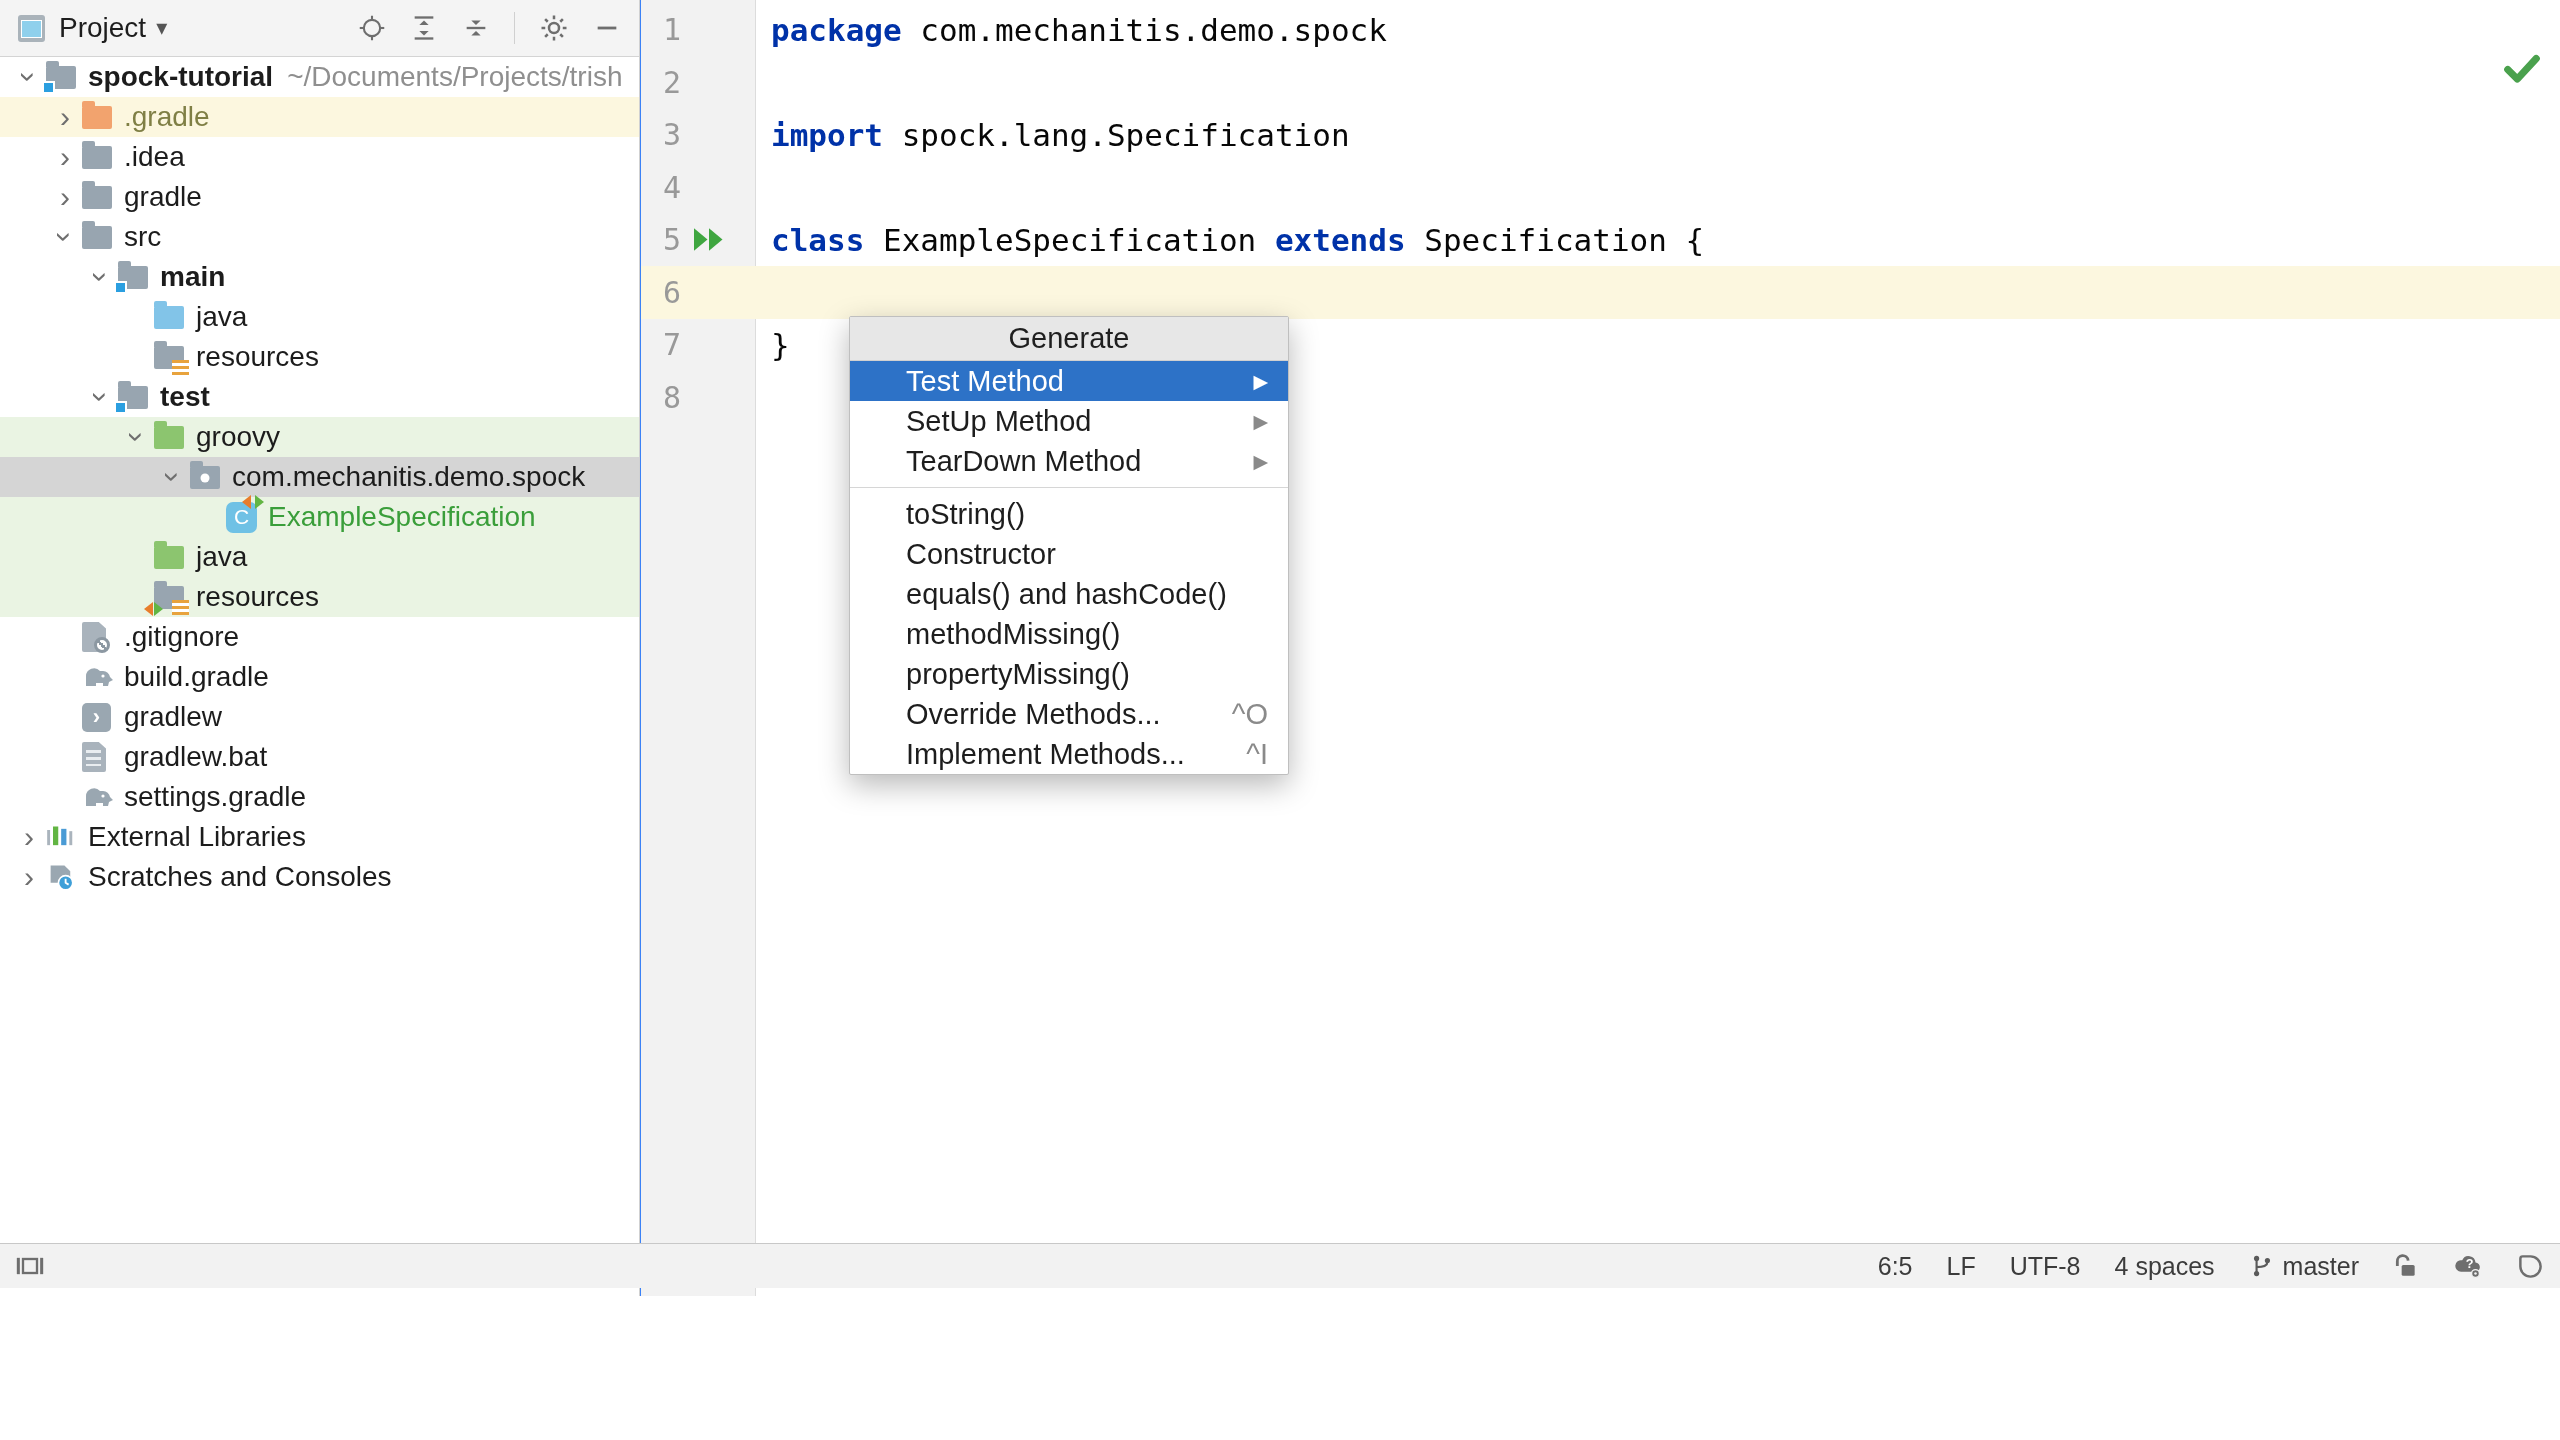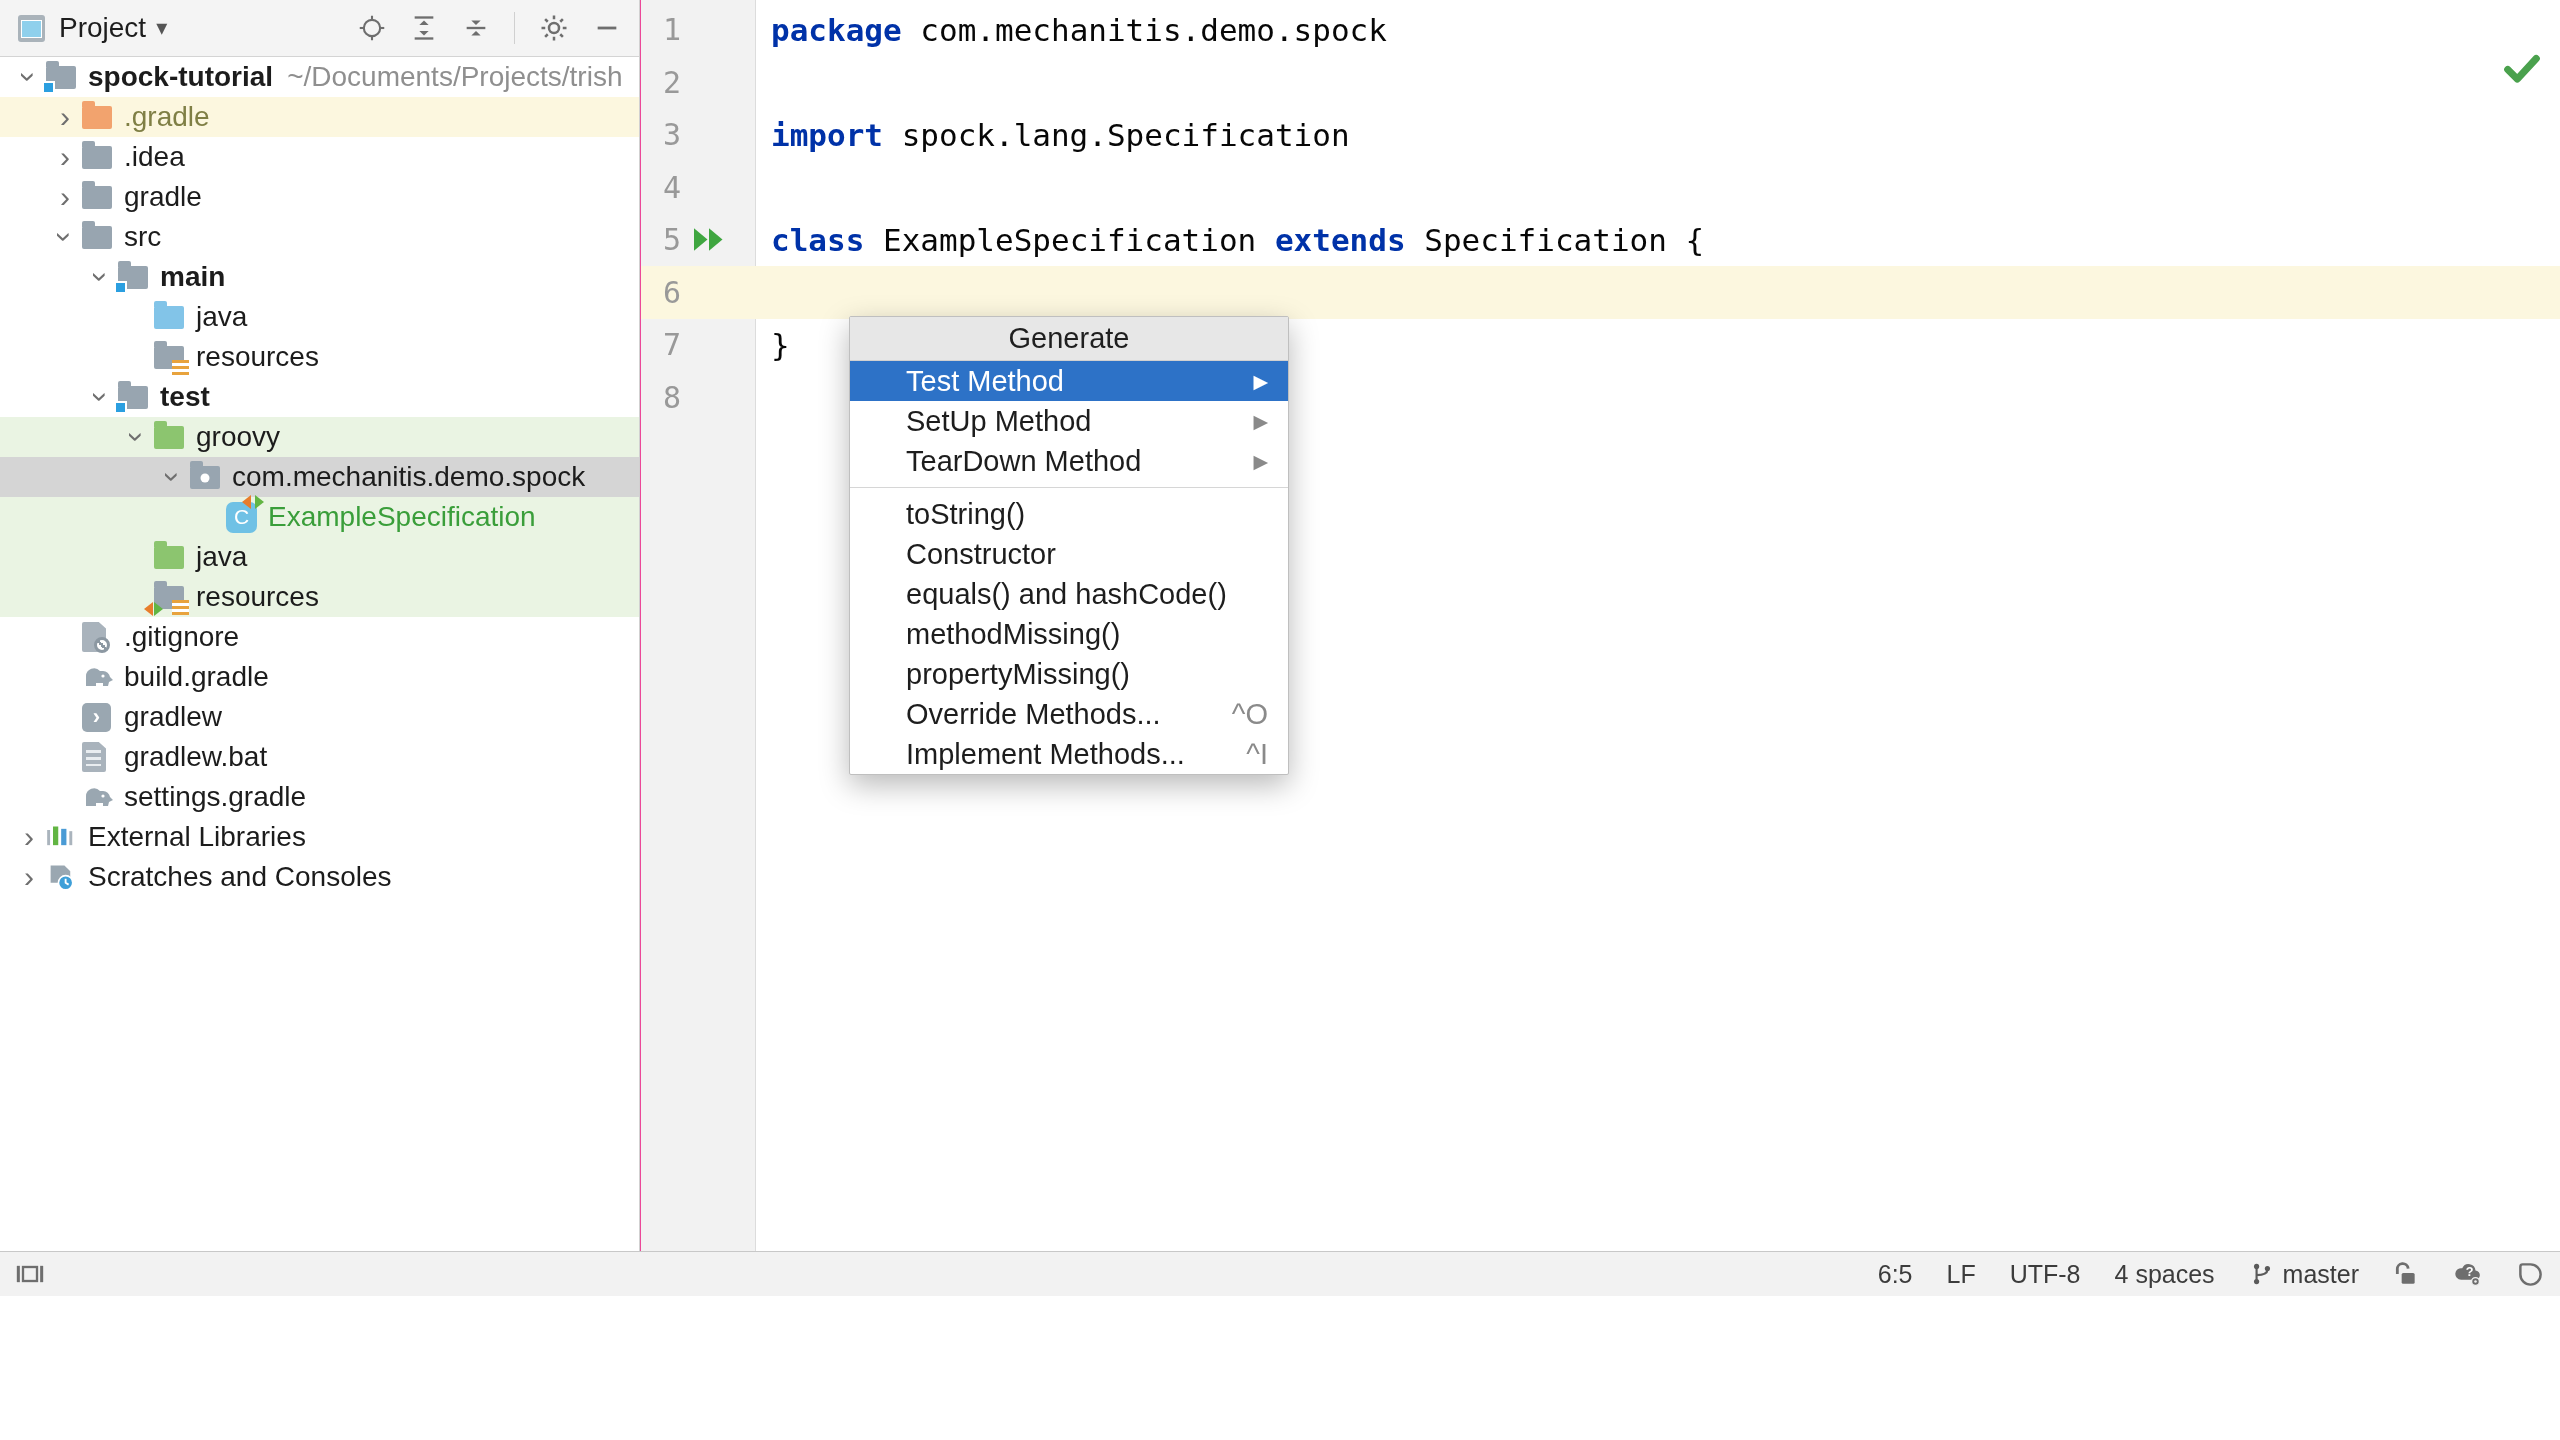--- a/index.html
+++ b/index.html
@@ -1,17 +1,17 @@
 <!DOCTYPE html>
 <html><head>
 <meta charset="utf-8">
 <style>
   * { box-sizing: border-box; margin: 0; padding: 0; }
   html,body { width: 2560px; height: 1440px; background:#fff; font-family:"Liberation Sans",sans-serif; }
-  .app { position:relative; width:2560px; height:1296px; overflow:hidden; background:#ec4899; }
+  .app { position:relative; width:2560px; height:1296px; overflow:hidden; background:#3b82f6; }
 
   
   .tree-panel { position:absolute; left:0; top:0; width:640px; height:1395px;
     background:#fff; border-right:1px solid #d1d1d1; overflow:hidden; }
   .tree-header { height:57px; background:#f4f4f4; border-bottom:1px solid #d4d4d4;
     display:flex; align-items:center; padding:0 18px; }
   .tw-icon { width:27px; height:27px; background:#aab3ba; border-radius:3px; position:relative; margin-right:14px; }
   .tw-icon::after { content:""; position:absolute; left:3px; top:5px; right:3px; bottom:4px; background:#8fd0ec; border:1px solid #fff; }
   .tw-title { font-size:28px; color:#1d1d1d; }
   .tw-caret { font-size:22px; color:#555; margin-left:10px; }
@@ -81,21 +81,21 @@
   .sep { height:1px; background:#d6d6d6; margin:6px 0; }
 
   
   .hint { position:absolute; left:1053px; top:1306px; width:447px; height:82px; background:#dcebd8;
     border:1px solid #c3d8c0; border-radius:10px; display:flex; align-items:center; justify-content:center;
     font-size:40px; color:#111; z-index:25; box-shadow:0 2px 6px rgba(0,0,0,.12); }
   .hint b { font-weight:bold; margin-right:12px; }
   .hint .via { margin-right:12px; }
 
   
-  .statusbar { position:absolute; left:0; bottom:0; width:2560px; height:45px; background:#f2f2f2;
+  .statusbar { position:absolute; left:0; bottom:8px; width:2560px; height:45px; background:#f2f2f2;
     border-top:1px solid #c8c8c8; display:flex; align-items:center; padding:0 16px; font-size:25px; color:#3c3c3c; }
   .sb-right { margin-left:auto; display:flex; align-items:center; gap:34px; }
   .sb-item { display:flex; align-items:center; gap:8px; }
   .statusbar svg { display:block; }
 </style>
 </head>
 <body>
 
 <div class="app">
 

